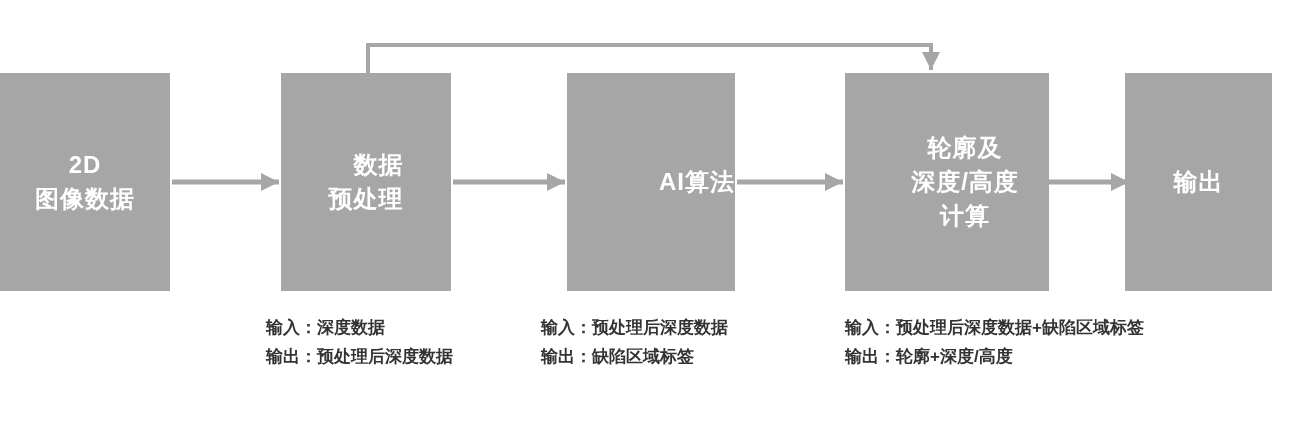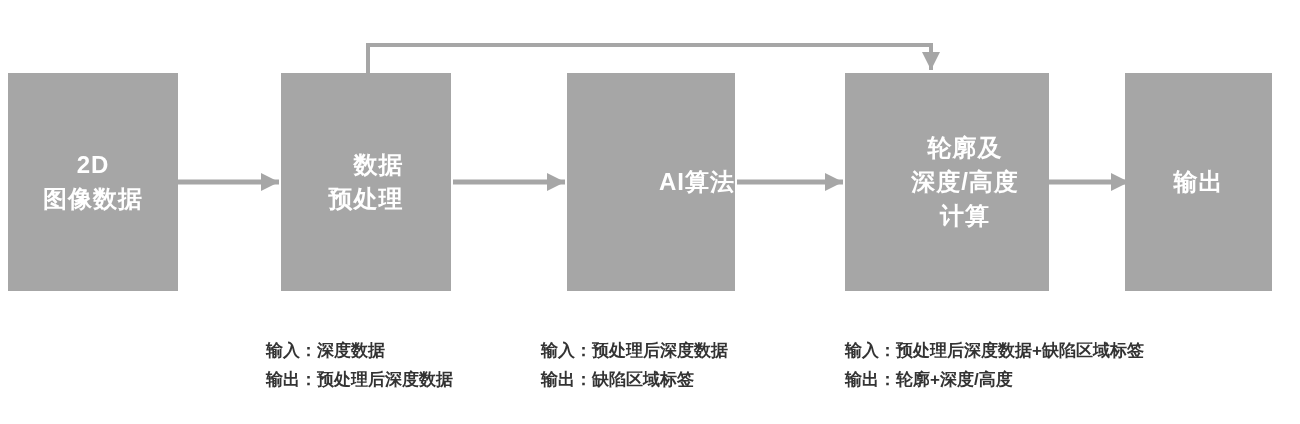--- a/index.html
+++ b/index.html
@@ -50,34 +50,33 @@
     justify-content: center;
     text-align: center;
   }
   .node-label {
     font-size: 24px;
     font-weight: bold;
     line-height: 34px;
     white-space: pre-line;
     letter-spacing: 1px;
   }
-  .node1 { left: 8px;    width: 170px; }
+  .node1 { left: 0px;    width: 170px; }
   .node2 { left: 281px;  width: 170px; text-align: right; }
   .node3 { left: 567px;  width: 168px; justify-content: flex-end; }
   .node4 { left: 845px;  width: 168px; padding-left: 36px; }
   .node5 { left: 1125px; width: 147px; }
   .note {
     position: absolute;
     top: 313px;
     font-size: 17px;
     font-weight: bold;
     color: var(--note-text-color);
     line-height: 29px;
     white-space: pre-line;
-    margin-top: 23px;
   }
   .note1 { left: 266px; }
   .note2 { left: 541px; }
   .note3 { left: 845px; }
 </style>
 </head>
 <body>
 
 <div class="canvas">
 

